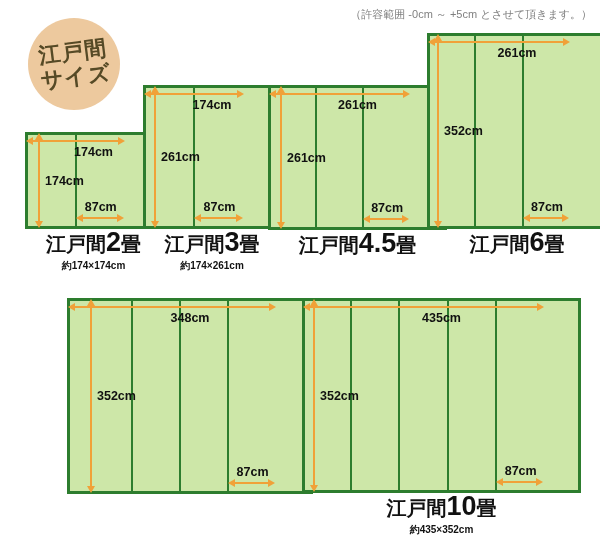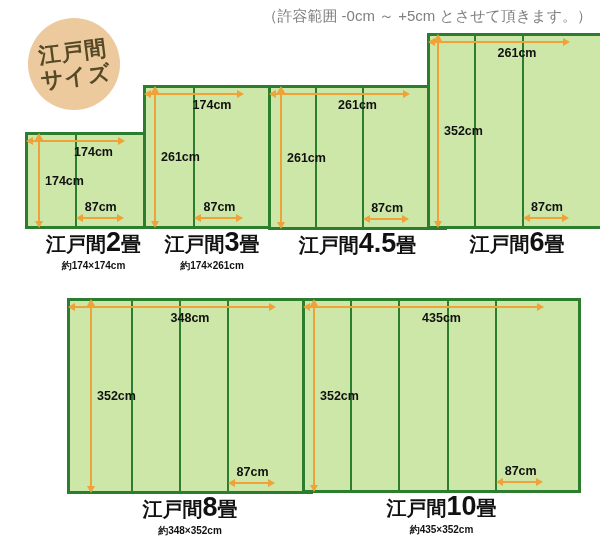--- a/index.html
+++ b/index.html
@@ -18,21 +18,21 @@
   }
   .badge{
     position:absolute;left:28px;top:18px;width:92px;height:92px;border-radius:50%;
     background:var(--badge-bg);display:flex;align-items:center;justify-content:center;
   }
   .badge-text{
     transform:rotate(-7deg);color:var(--badge-fg);
     font-family:"DejaVu Serif","Liberation Serif",serif;font-weight:bold;
     font-size:22px;line-height:1.12;text-align:center;letter-spacing:1px;
   }
-  .note{position:absolute;top:7px;right:8px;font-size:15px;color:var(--note);}
+  .note{position:absolute;top:7px;right:8px;font-size:11px;color:var(--note);}
   .diagram{position:absolute;padding-left:36px;}
   .mat{position:absolute;left:0;top:0;right:0;bottom:0;background:var(--mat-fill);
        border:3px solid var(--mat-border);box-sizing:border-box;}
   .divider{position:absolute;top:2px;bottom:2px;width:2px;background:var(--mat-border);}
   .arr-h{position:absolute;height:2px;background:var(--orange);}
   .arr-v{position:absolute;width:2px;background:var(--orange);}
   .ah{position:absolute;width:0;height:0;}
   .ah-left{border-top:4px solid transparent;border-bottom:4px solid transparent;
            border-right:7px solid var(--orange);left:-2px;top:-3px;}
   .ah-right{border-top:4px solid transparent;border-bottom:4px solid transparent;
@@ -170,24 +170,20 @@
         <div class="arr-v" style="left: 23px; top: 3px; height: 190px;">
           <div class="ah ah-up"></div>
           <div class="ah ah-down"></div>
         </div>
         <div class="dim dim-height" style="left: 30px;">352cm</div>
         <div class="arr-h" style="left: 163.07px; width: 42.93px; bottom: 10px;">
           <div class="ah ah-left"></div>
           <div class="ah ah-right"></div>
         </div>
         <div class="dim dim-mat" style="left: 161.07px; width: 48.93px;">87cm</div>
-        <div class="caption">
-          <div class="caption-title"><span class="t-kanji">江戸間</span><span class="t-num">8</span><span class="t-kanji">畳</span></div>
-          <div class="caption-sub">約348×352cm</div>
-        </div>
       </div>
       <div class="diagram" style="left: 302px; top: 298px; width: 243px; height: 195px;">
         <div class="mat"></div>
         <div class="divider" style="left: 47.6px;"></div>
         <div class="divider" style="left: 96.2px;"></div>
         <div class="divider" style="left: 144.8px;"></div>
         <div class="divider" style="left: 193.4px;"></div>
         <div class="arr-h" style="left: 3px; width: 237px; top: 8px;">
           <div class="ah ah-left"></div>
           <div class="ah ah-right"></div>

